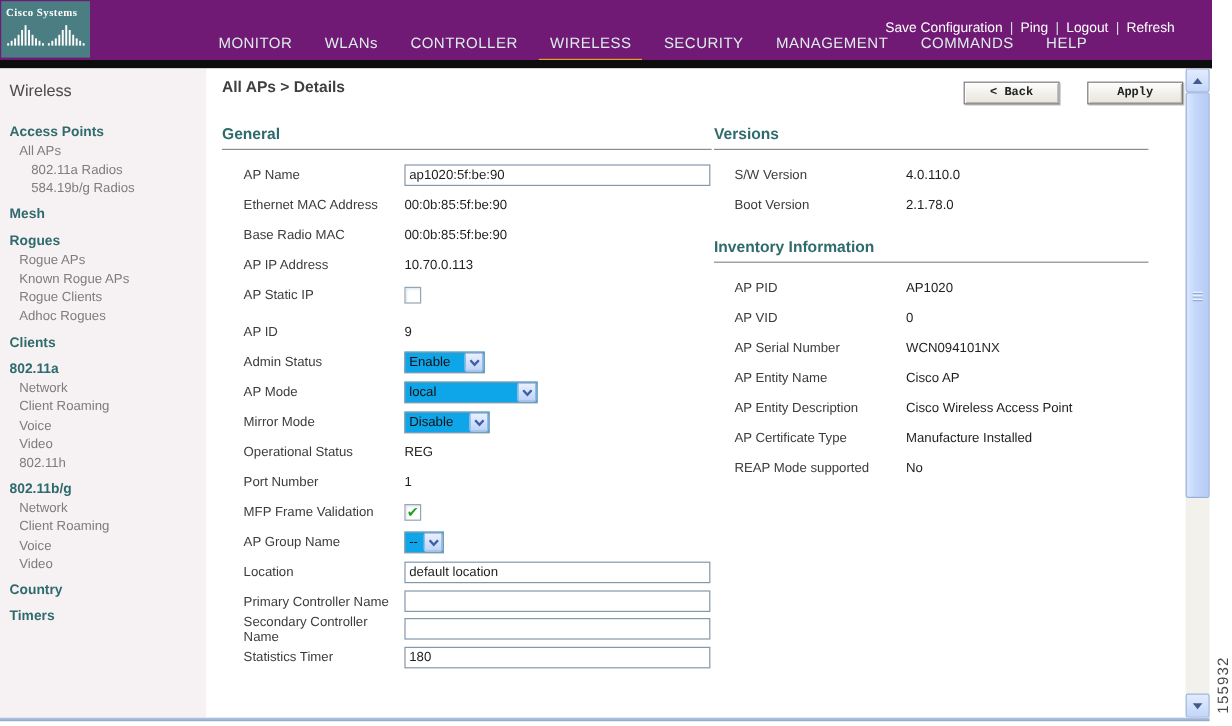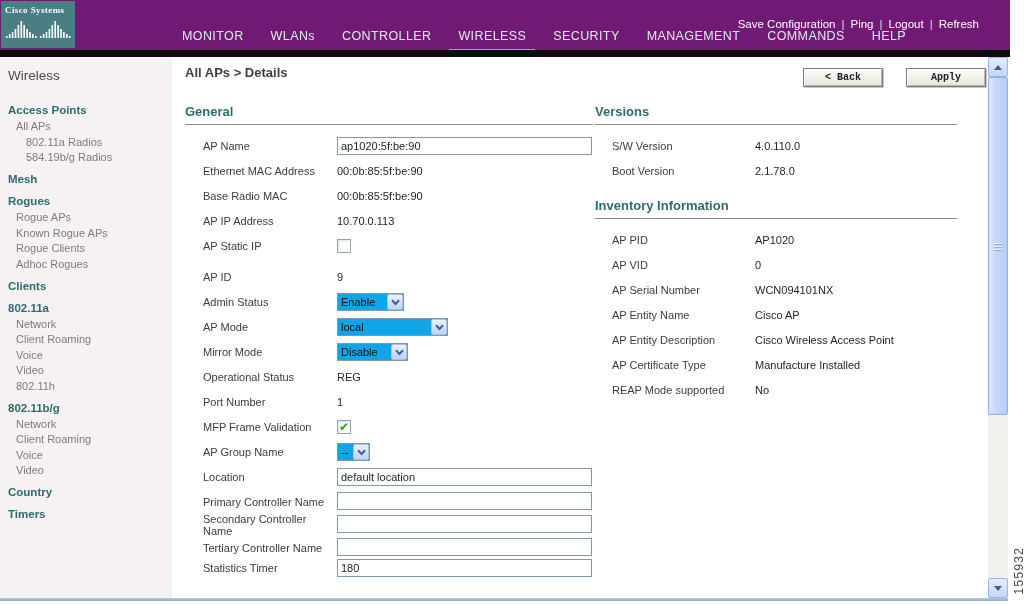--- a/index.html
+++ b/index.html
@@ -245,24 +245,20 @@
             <input type="text" class="xp-input" value="default location" style="">
           </div>
           <div class="frow tall">
             <div class="flabel">Primary Controller Name</div>
             <input type="text" class="xp-input" style="">
           </div>
           <div class="frow tall">
             <div class="flabel">Secondary Controller Name</div>
             <input type="text" class="xp-input" style="">
           </div>
-          <div class="frow tall">
-            <div class="flabel">Tertiary Controller Name</div>
-            <input type="text" class="xp-input" style="">
-          </div>
           <div class="frow">
             <div class="flabel">Statistics Timer</div>
             <input type="text" class="xp-input" value="180" style="">
           </div>
         </div>
     </div>
 
     <div id="right-col" class="col">
       <div class="section-title">Versions</div>
       <div id="versions-rows">

